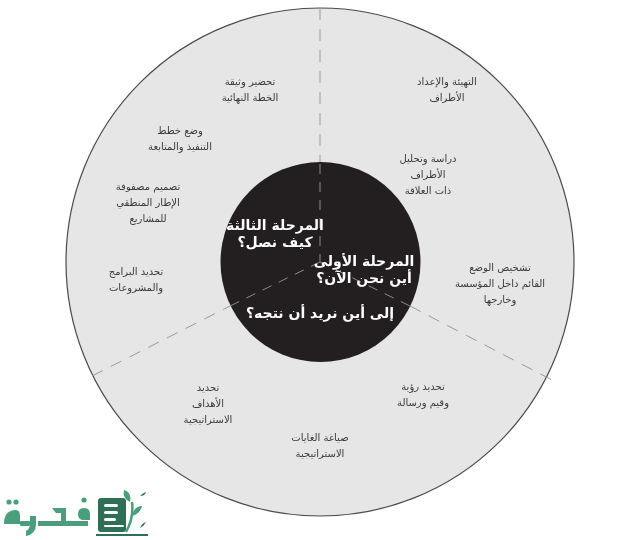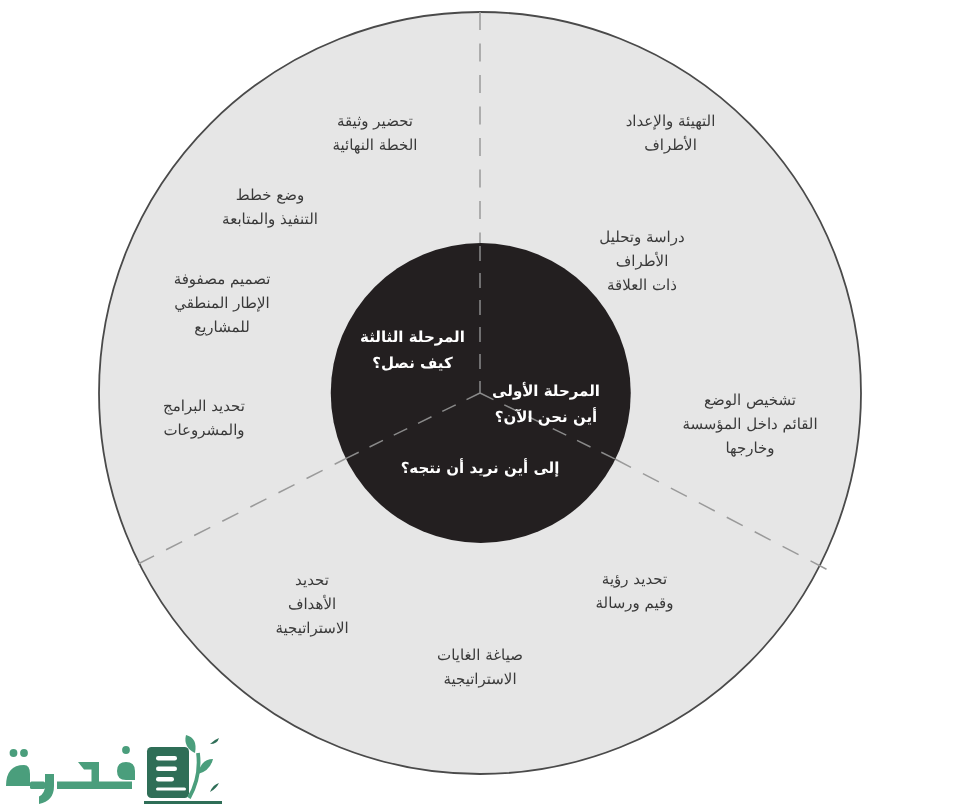--- a/index.html
+++ b/index.html
@@ -4,21 +4,21 @@
   <style>
     html, body { margin: 0; padding: 0; background: #ffffff; }
     body { width: 640px; height: 540px; position: relative; overflow: hidden;
            font-family: "DejaVu Sans", sans-serif; }
     #diagram { position: absolute; left: 0; top: 0; }
     .label { position: absolute; text-align: center; direction: rtl;
              font-family: "DejaVu Sans", sans-serif; font-size: 10px; line-height: 16px;
              color: #3a3a3a; white-space: nowrap; transform: translate(-50%, -50%); }
     .label span { display: block; }
     .phase { position: absolute; text-align: center; direction: rtl;
-             font-family: "DejaVu Sans", sans-serif; font-size: 10px; font-weight: bold;
+             font-family: "DejaVu Sans", sans-serif; font-size: 14px; font-weight: bold;
              line-height: 17px; color: #ffffff; white-space: nowrap; transform: translate(-50%, -50%); }
     .phase span { display: block; }
     #logo { position: absolute; left: 0; top: 488px; width: 160px; height: 52px; }
   </style>
 </head>
 <body>
 
 <svg id="diagram" width="640" height="540" viewBox="0 0 640 540" xmlns="http://www.w3.org/2000/svg">
   <circle cx="320" cy="262" r="254" fill="#e6e6e6" stroke="#4a4a4a" stroke-width="1.2"></circle>
 

